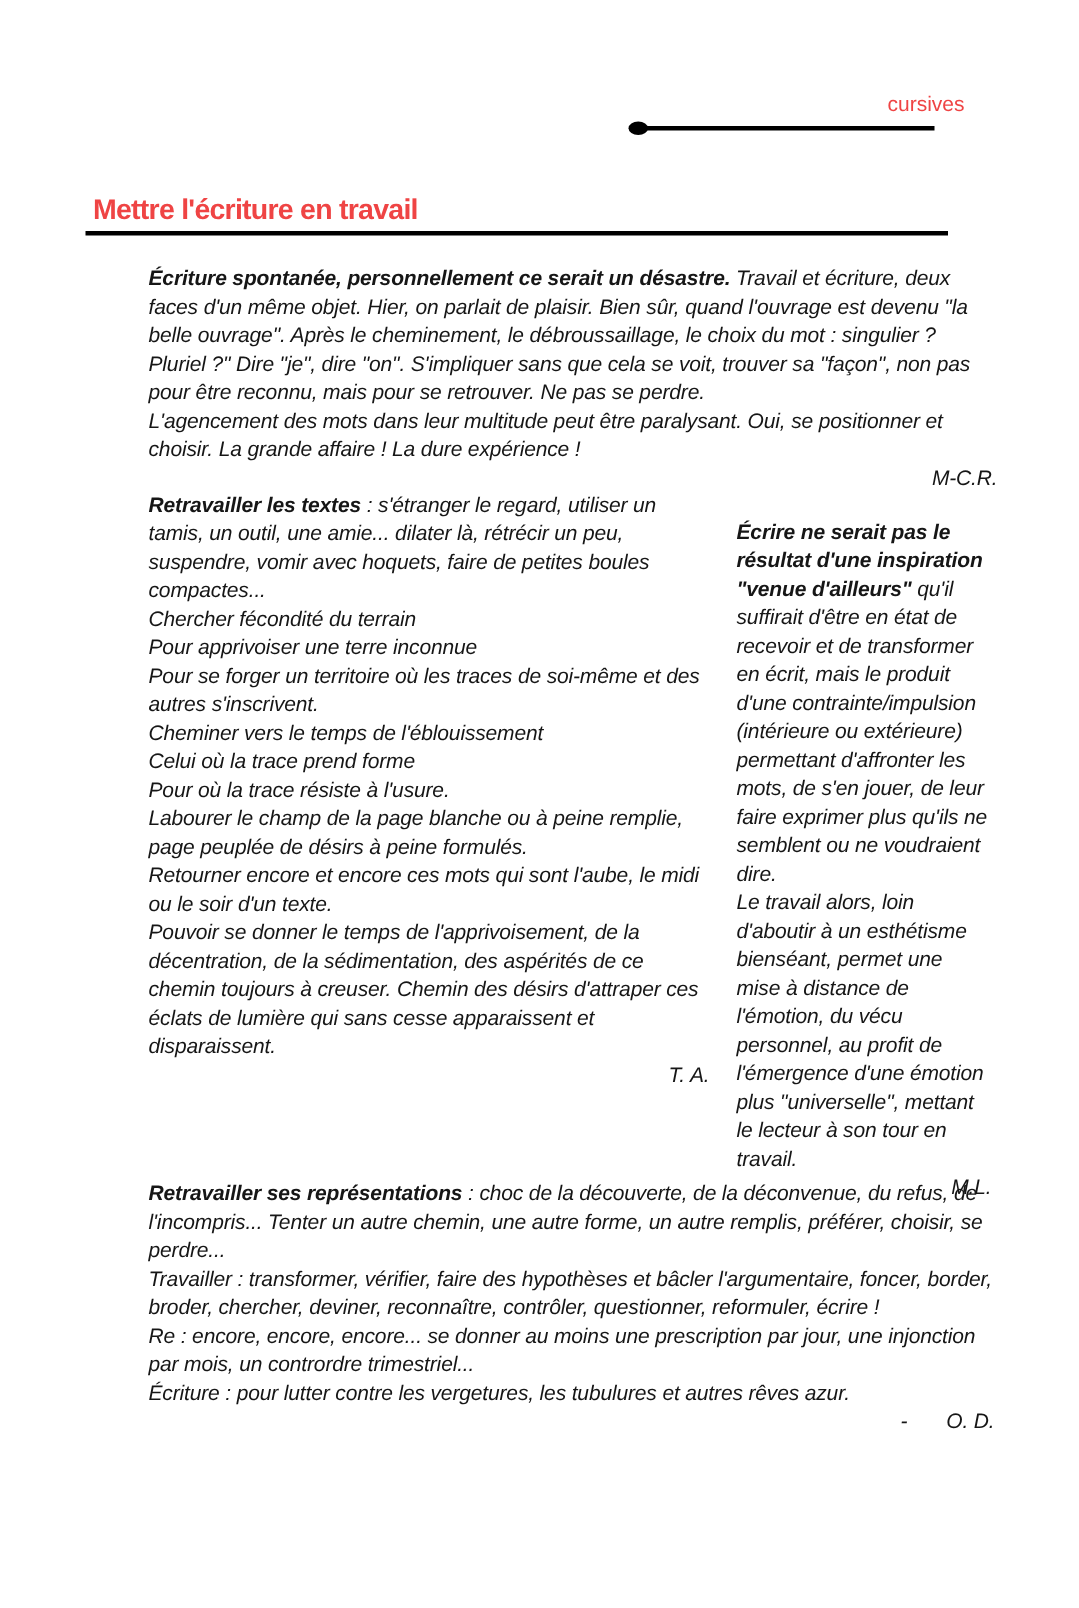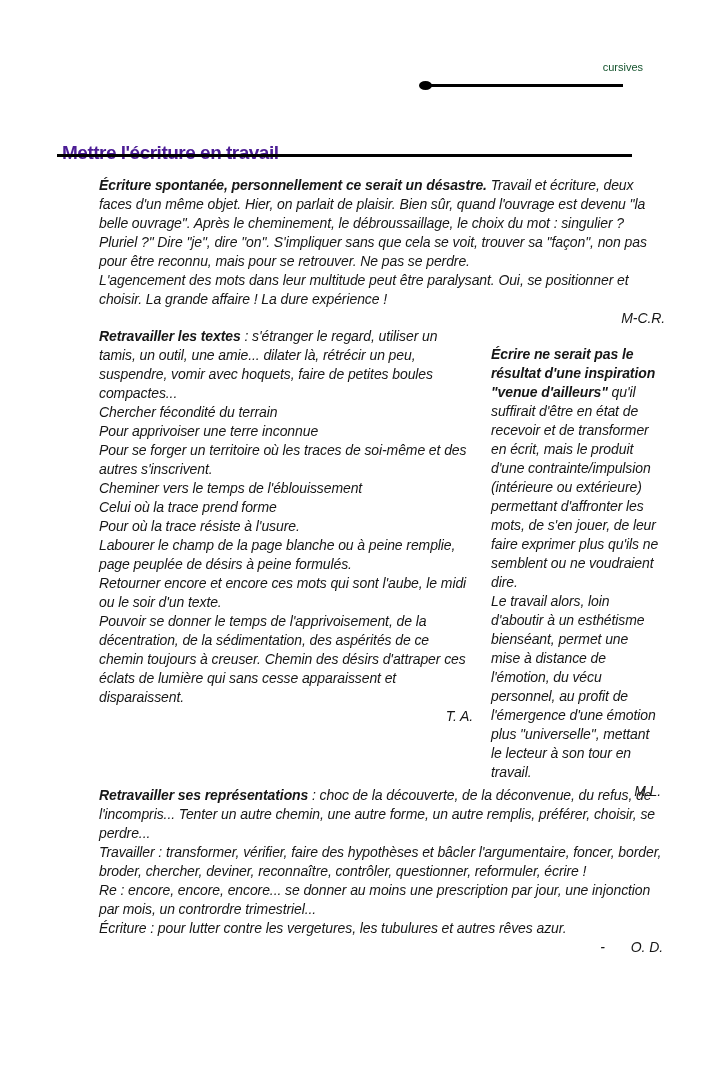--- a/index.html
+++ b/index.html
@@ -10,23 +10,23 @@
     background: #ffffff;
     color: #161616;
     font-family: "Liberation Sans", "DejaVu Sans", sans-serif;
     overflow: hidden;
   }
   
   .rubric-label {
     position: absolute;
     top: 61px;
     right: 76px;
-    font-size: 11px;
+    font-size: 14px;
     font-style: normal;
-    color: #14532d;
+    color: #ef4444;
   }
   .rubric-dot {
     position: absolute;
     left: 419px;
     top: 81px;
     width: 13px;
     height: 9px;
     border-radius: 50%;
     background: #000;
   }
@@ -35,26 +35,26 @@
     left: 426px;
     top: 84px;
     width: 197px;
     height: 3px;
     background: #000;
   }
   
   .title {
     position: absolute;
     left: 62px;
-    top: 142px;
+    top: 130px;
     font-size: 19px;
     font-weight: bold;
     letter-spacing: -0.5px;
     font-style: normal;
-    color: #4c1d95;
+    color: #ef4444;
   }
   .title-rule {
     position: absolute;
     left: 57px;
     top: 154px;
     width: 575px;
     height: 3px;
     background: #000;
   }
   

